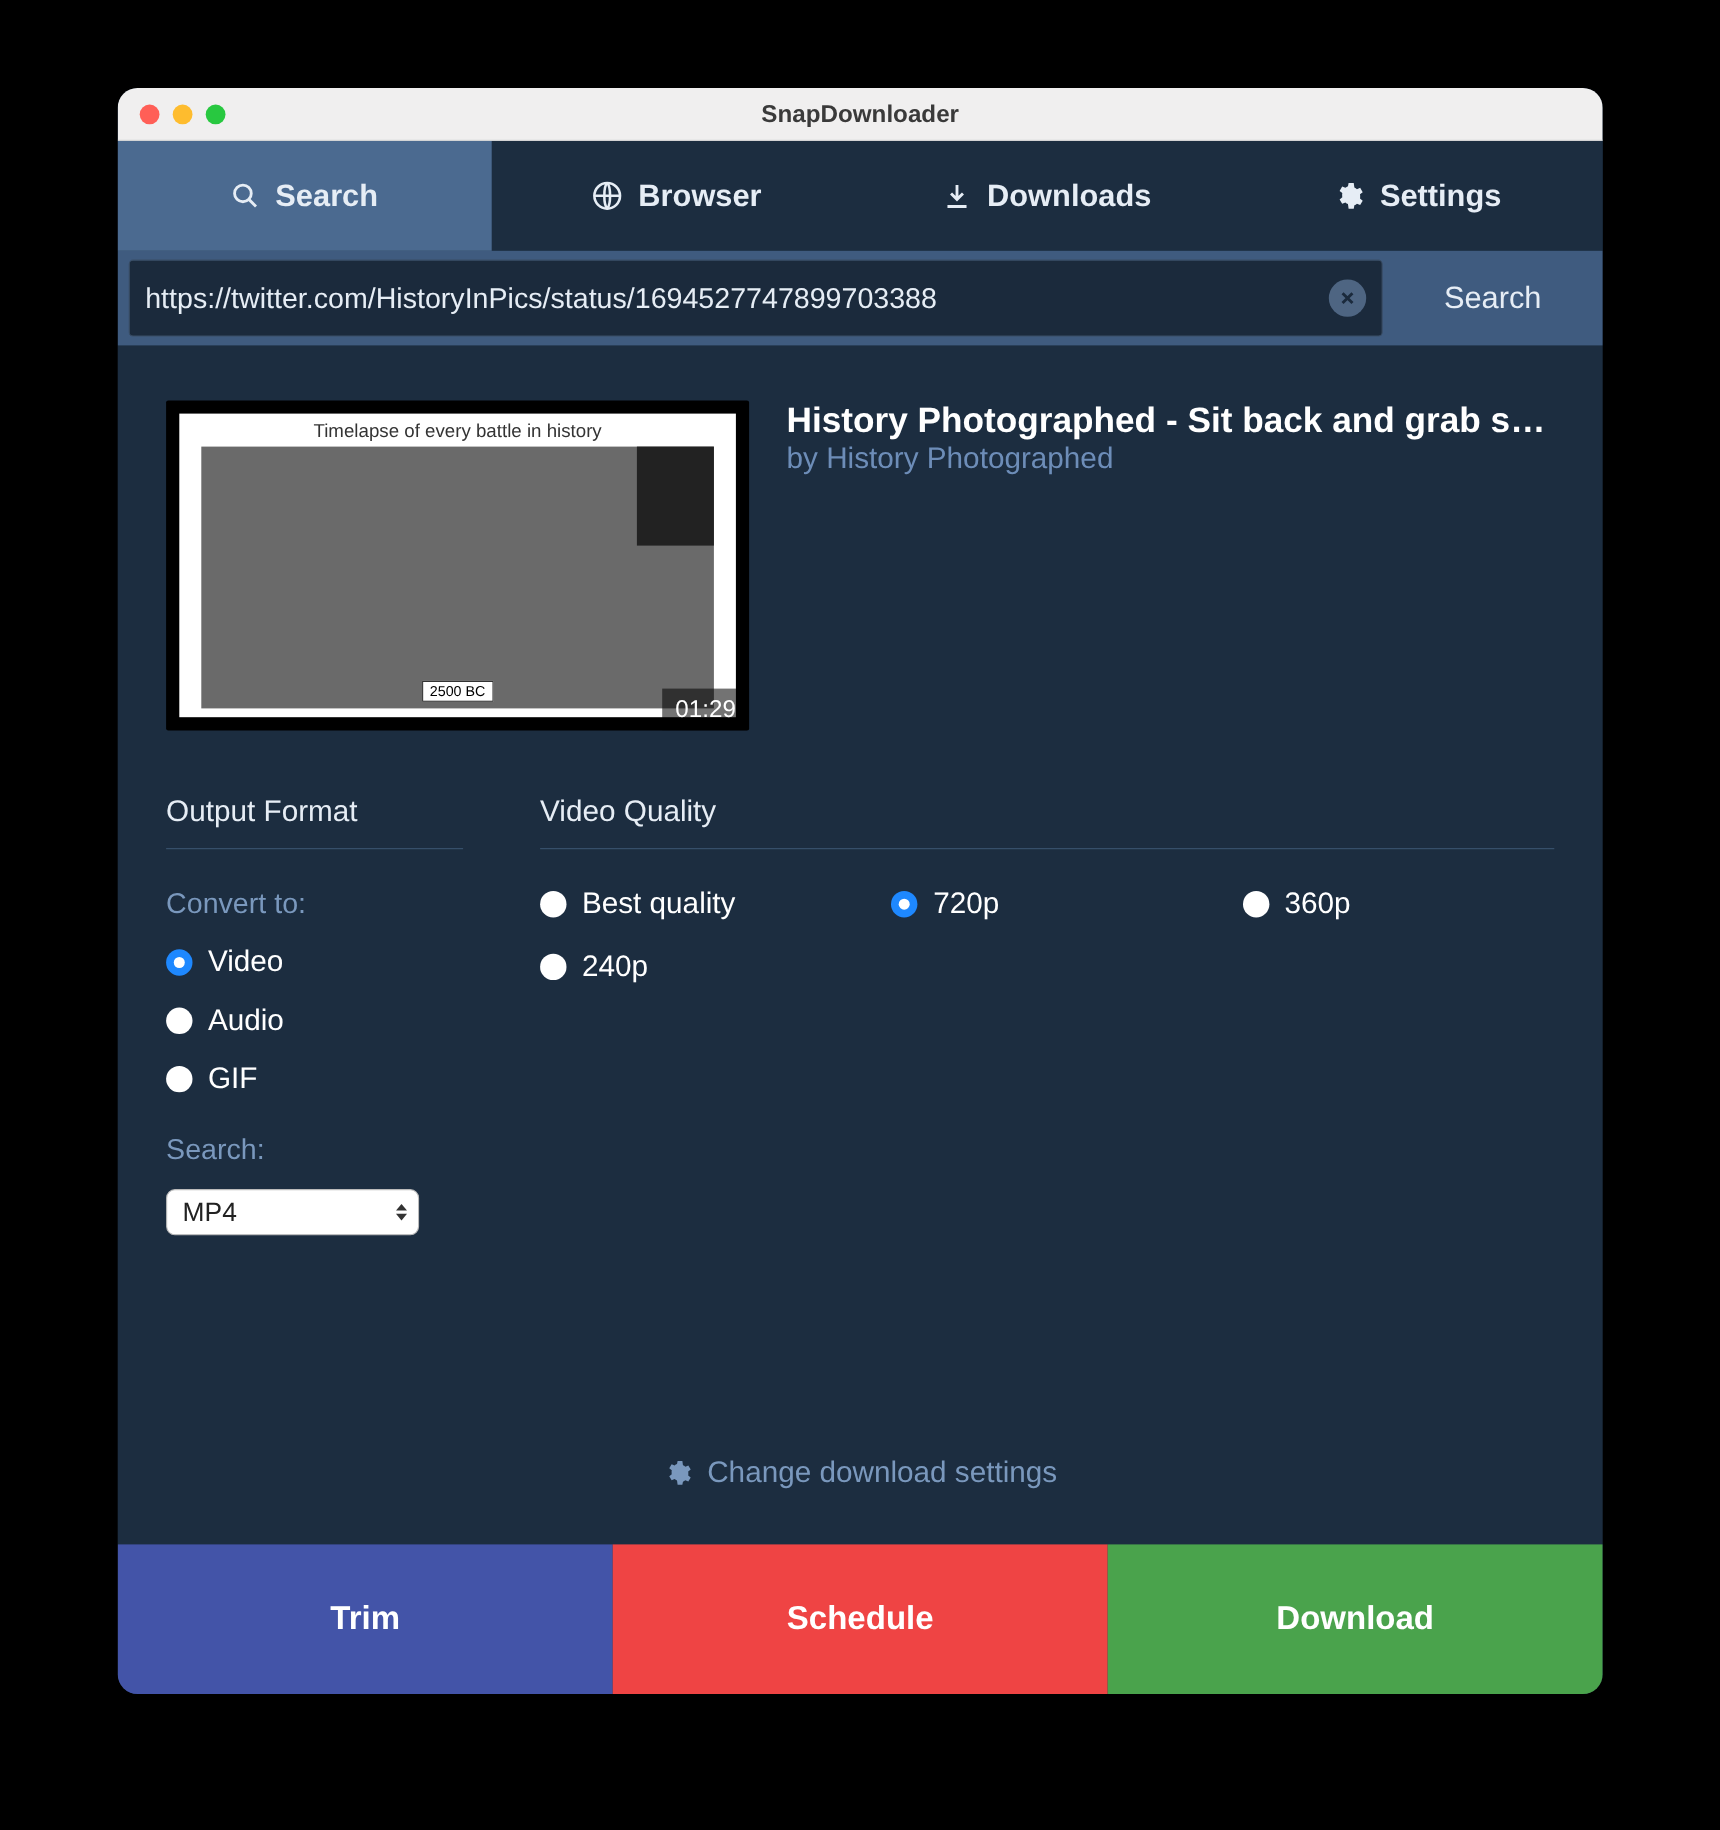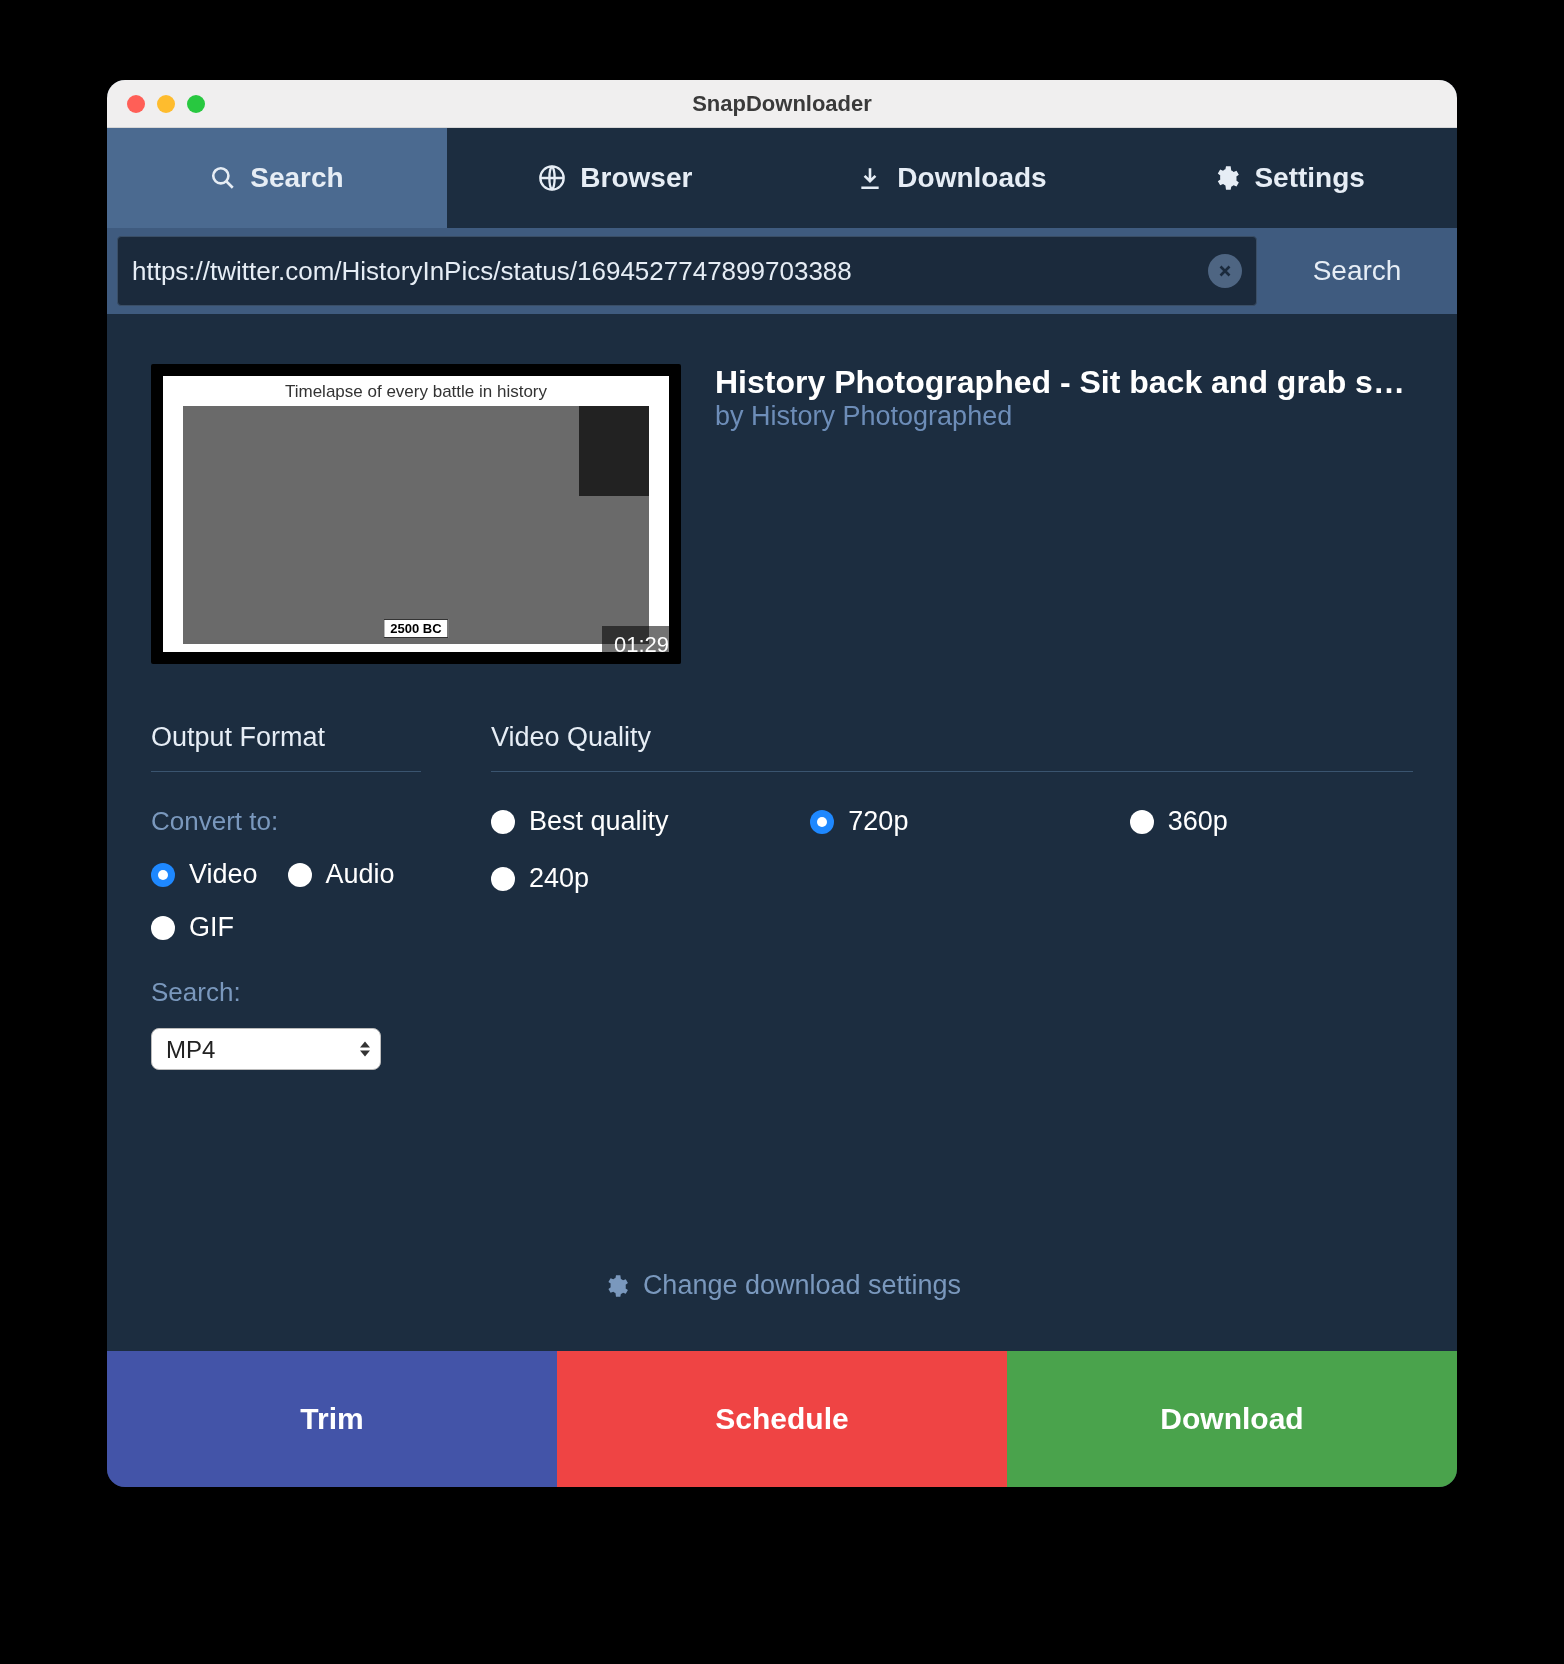--- a/index.html
+++ b/index.html
@@ -23,31 +23,31 @@
     .clear-btn { width: 34px; height: 34px; border-radius: 50%; background: #4e6582; display: flex; align-items: center; justify-content: center; cursor: pointer; }
     .clear-btn svg { width: 18px; height: 18px; }
     .search-btn { width: 200px; display: flex; align-items: center; justify-content: center; color: #e6edf5; font-size: 28px; cursor: pointer; }
     .content { padding: 50px 44px 20px 44px; }
     .video-row { display: flex; gap: 34px; align-items: flex-start; }
     .thumb { width: 530px; height: 300px; background: #000; position: relative; border-radius: 2px; overflow: hidden; }
     .thumb-inner { position: absolute; inset: 12px 12px 12px 12px; background: #fff; display: flex; flex-direction: column; align-items: center; }
     .thumb-header { font-size: 17px; color: #333; padding: 6px 0 4px 0; font-weight: 500; }
     .map { flex: 1; width: 92%; background: #6a6a6a; position: relative; margin-bottom: 8px; }
     .map::after { content: ""; position: absolute; right: 0; top: 0; width: 70px; height: 90px; background: #222; }
-    .map-label { position: absolute; bottom: 6px; left: 50%; transform: translateX(-50%); background: #fff; border: 1px solid #333; font-size: 13px; font-weight: 700; padding: 1px 6px; }
+    .map-label { position: absolute; bottom: 6px; left: 50%; transform: translateX(-50%); background: #fff; border: 1px solid #333; font-size: 13px; font-weight: 400; padding: 1px 6px; }
     .duration { position: absolute; right: 0; bottom: 0; background: rgba(0,0,0,0.55); color: #fff; font-size: 22px; font-weight: 400; padding: 6px 12px; }
     .video-meta { flex: 1; min-width: 0; }
     .video-title { color: #fff; font-size: 32px; font-weight: 700; white-space: nowrap; overflow: hidden; text-overflow: ellipsis; }
     .video-author { color: #6d8db8; font-size: 27px; }
     .options-row { display: flex; gap: 70px; margin-top: 58px; }
     .panel-left { width: 270px; }
     .panel-right { flex: 1; }
     .panel-title { color: #e6edf5; font-size: 27px; font-weight: 500; padding-bottom: 18px; border-bottom: 1px solid #3a546f; }
     .sublabel { color: #7a98bd; font-size: 26px; margin-top: 34px; }
-    .radio-group { margin-top: 22px; display: flex; flex-wrap: wrap; gap: 22px 30px; }
+    .radio-group { margin-top: 22px; display: flex; flex-wrap: wrap; gap: 22px 30px; flex-direction: column; }
     .radio-item { display: flex; align-items: center; gap: 14px; color: #fff; font-size: 27px; cursor: pointer; }
     .radio { width: 24px; height: 24px; border-radius: 50%; background: #fff; position: relative; flex-shrink: 0; }
     .radio.checked { background: #1e88ff; }
     .radio.checked::after { content: ""; position: absolute; inset: 7px; background: #fff; border-radius: 50%; }
     .quality-grid { margin-top: 34px; display: grid; grid-template-columns: repeat(3, 1fr); gap: 26px 36px; }
     .format-select-wrap { margin-top: 20px; position: relative; width: 230px; }
     .format-select { width: 100%; height: 42px; background: #fff; border: 1px solid #bbb; border-radius: 8px; padding: 0 36px 0 14px; font-size: 24px; color: #222; appearance: none; cursor: pointer; }
     .select-arrows { position: absolute; right: 10px; top: 50%; transform: translateY(-50%); display: flex; flex-direction: column; gap: 1px; pointer-events: none; }
     .select-arrows svg { width: 12px; height: 8px; }
     .change-settings { display: flex; align-items: center; justify-content: center; gap: 14px; color: #7a98bd; font-size: 27px; margin-top: 200px; padding-bottom: 30px; cursor: pointer; }

